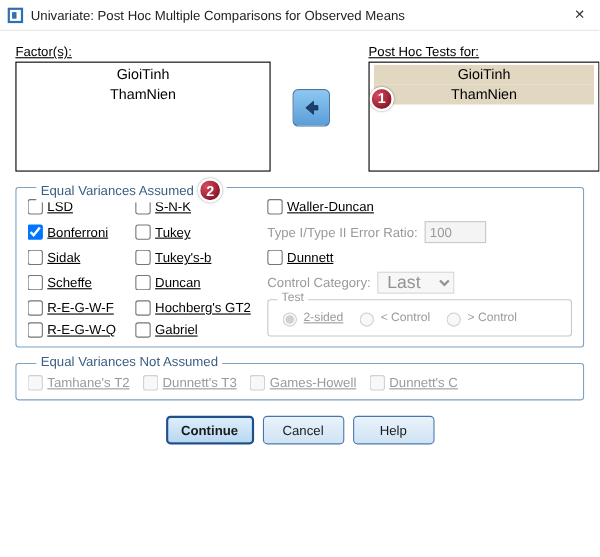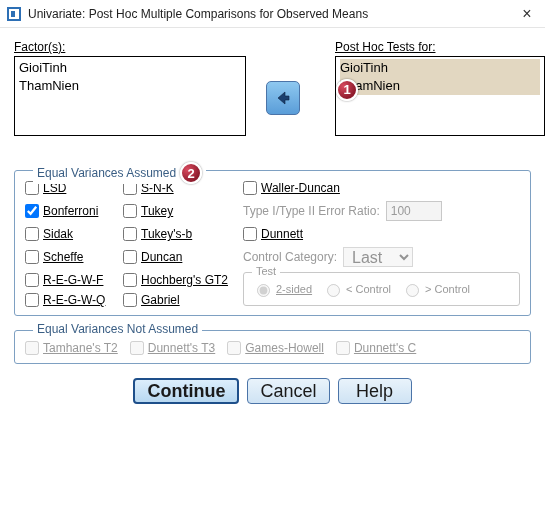--- a/index.html
+++ b/index.html
@@ -29,25 +29,26 @@
   .title-text { flex: 1; font-size: 12px; color: #222; }
   .close-x { font-size: 16px; color: #333; width: 24px; text-align: center; cursor: default; }
   .content { padding: 12px 14px 8px 14px; }
   .top-row { display: flex; align-items: flex-start; gap: 18px; }
   .col { display: flex; flex-direction: column; }
   .label-underline { margin-bottom: 2px; }
   .u { text-decoration: underline; }
   .listbox {
     border: 1px solid #000;
     background: #fff;
-    height: 80px;
+    height: 100px;
     overflow: auto;
     padding: 2px 4px;
     font-size: 13px;
     line-height: 18px;
+    text-align: center;
   }
   .listbox.sel div.sel {
     background: #e2d7c1;
   }
   .list-left { width: 232px; }
   .list-right { width: 210px; }
   .arrow-col {
     display: flex;
     flex-direction: column;
     justify-content: center;
@@ -138,21 +139,21 @@
   .button-row {
     display: flex; gap: 8px; justify-content: center;
     margin-top: 14px;
   }
   .btn {
     min-width: 74px; height: 26px;
     border: 1px solid #4b74a8;
     border-radius: 4px;
     background: linear-gradient(#e9f3fb, #cfe3f4);
     color: #1a1a1a;
-    font-size: 18px;
+    font-size: 12px;
     padding: 0 12px;
     cursor: default;
   }
   .btn.primary {
     border: 2px solid #1e4f8a;
     font-weight: bold;
     background: linear-gradient(#dceefc, #b8d8f1);
   }
   .badge-pos1 { position: absolute; top: 22px; right: 6px; }
   .rel { position: relative; }

